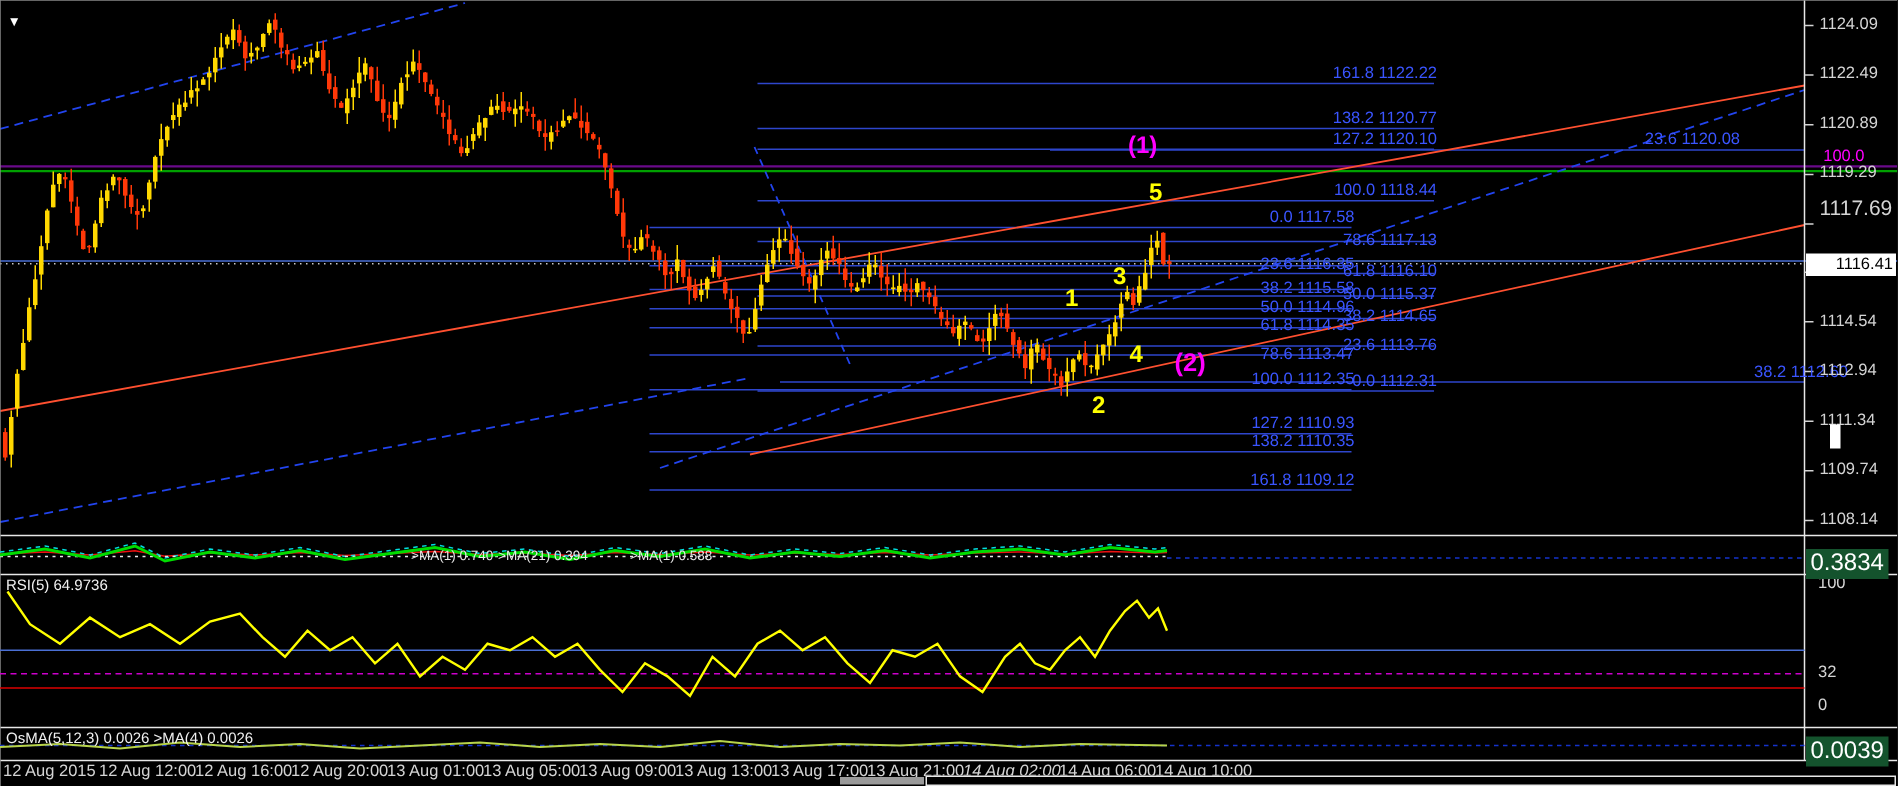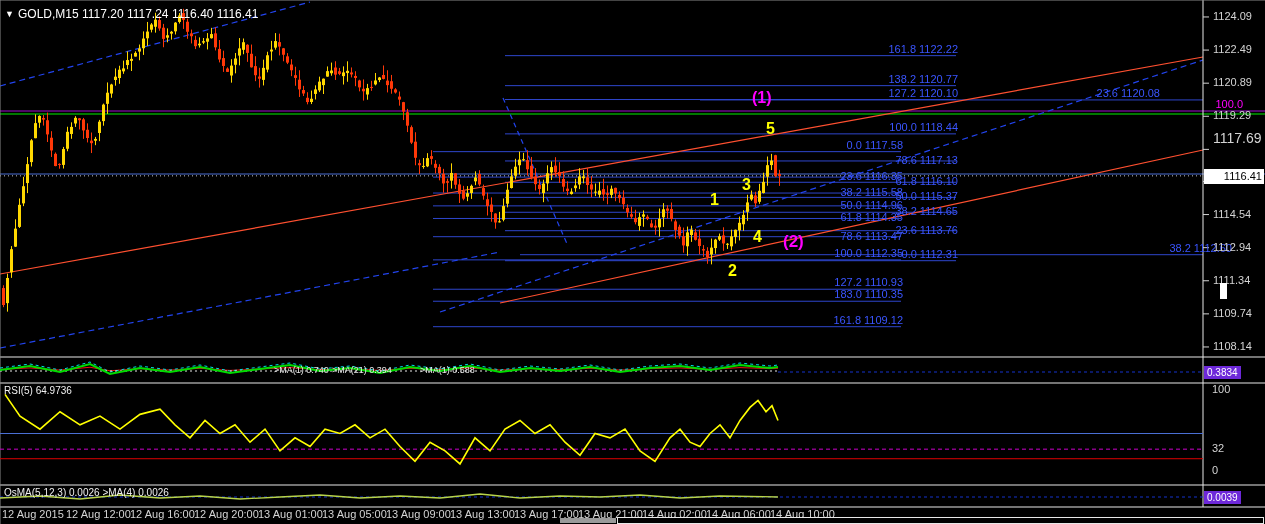--- a/index.html
+++ b/index.html
@@ -3,21 +3,21 @@
 <meta charset="utf-8">
 <style>
   html,body{margin:0;padding:0;background:#222;}
   #app{position:relative;width:1265px;height:524px;background:#000;overflow:hidden;
        font-family:"Liberation Sans",sans-serif;}
   .lbl{position:absolute;white-space:nowrap;line-height:1;}
   #plot{position:absolute;left:0;top:0;}
   #labels{position:absolute;left:0;top:0;width:1265px;height:524px;pointer-events:none;}
   #title{color:#fff;font-size:12px;left:18px;top:8px;}
   #title-arrow{color:#fff;font-size:9px;left:5px;top:10px;pointer-events:auto;cursor:pointer;}
-  .vbox{position:absolute;font-size:10px;color:#fff;background:#6d28d9;padding:1px 3px;line-height:1.1;}
+  .vbox{position:absolute;font-size:16px;color:#fff;background:#14532d;padding:1px 3px;line-height:1.1;}
   #price-box{position:absolute;left:1204px;top:169px;width:56px;background:#fff;color:#000;
              font-size:11px;padding:1px 2px;text-align:right;line-height:1.2;}
   #axis-marker{position:absolute;left:1220px;top:283px;width:7px;height:16px;background:#fff;}
   #rsi-label,#osma-label{color:#f0f0f0;font-size:10px;}
   #rsi-label{left:4px;top:386px;}
   #osma-label{left:4px;top:488px;}
   #scroll-track{position:absolute;left:617px;top:517px;width:645px;height:5px;border:1px solid #e8e8e8;background:#000;}
   #scroll-thumb{position:absolute;left:560px;top:518px;width:56px;height:5px;background:#9a9a9a;cursor:pointer;}
 </style>
 </head>
@@ -491,21 +491,21 @@
       <div class="lbl" style="left: 958px; top: 224.691px; font-size: 11px; color: rgb(58, 85, 255); transform: translateX(-100%);">23.6 1113.76</div>
       <div class="lbl" style="left: 958px; top: 248.691px; font-size: 11px; color: rgb(58, 85, 255); transform: translateX(-100%);">0.0 1112.31</div>
       <div class="lbl" style="left: 903px; top: 139.656px; font-size: 11px; color: rgb(58, 85, 255); transform: translateX(-100%);">0.0 1117.58</div>
       <div class="lbl" style="left: 903px; top: 171.105px; font-size: 11px; color: rgb(58, 85, 255); transform: translateX(-100%);">23.6 1116.35</div>
       <div class="lbl" style="left: 903px; top: 187.036px; font-size: 11px; color: rgb(58, 85, 255); transform: translateX(-100%);">38.2 1115.58</div>
       <div class="lbl" style="left: 903px; top: 199.863px; font-size: 11px; color: rgb(58, 85, 255); transform: translateX(-100%);">50.0 1114.96</div>
       <div class="lbl" style="left: 903px; top: 212.484px; font-size: 11px; color: rgb(58, 85, 255); transform: translateX(-100%);">61.8 1114.35</div>
       <div class="lbl" style="left: 903px; top: 230.691px; font-size: 11px; color: rgb(58, 85, 255); transform: translateX(-100%);">78.6 1113.47</div>
       <div class="lbl" style="left: 903px; top: 247.864px; font-size: 11px; color: rgb(58, 85, 255); transform: translateX(-100%);">100.0 1112.35</div>
       <div class="lbl" style="left: 903px; top: 277.243px; font-size: 11px; color: rgb(58, 85, 255); transform: translateX(-100%);">127.2 1110.93</div>
-      <div class="lbl" style="left: 903px; top: 289.243px; font-size: 11px; color: rgb(58, 85, 255); transform: translateX(-100%);">183.0 1110.35</div>
+      <div class="lbl" style="left: 903px; top: 289.243px; font-size: 11px; color: rgb(58, 85, 255); transform: translateX(-100%);">138.2 1110.35</div>
       <div class="lbl" style="left: 903px; top: 314.692px; font-size: 11px; color: rgb(58, 85, 255); transform: translateX(-100%);">161.8 1109.12</div>
       <div class="lbl" style="left: 1160px; top: 87.9317px; font-size: 11px; color: rgb(58, 85, 255); transform: translateX(-100%);">23.6 1120.08</div>
       <div class="lbl" style="left: 1192px; top: 242.691px; font-size: 11px; color: rgb(58, 85, 255); transform: translateX(-100%); margin-left: 40px;">38.2 1112.60</div>
       <div class="lbl" style="left: 1243px; top: 98.8973px; font-size: 11px; color: rgb(255, 0, 255); transform: translateX(-100%);">100.0</div>
       <div class="lbl" style="left: 752px; top: 90px; font-size: 16px; color: rgb(255, 0, 255); font-weight: bold;">(1)</div>
       <div class="lbl" style="left: 766px; top: 121px; font-size: 16px; color: rgb(255, 255, 0); font-weight: bold;">5</div>
       <div class="lbl" style="left: 742px; top: 177px; font-size: 16px; color: rgb(255, 255, 0); font-weight: bold;">3</div>
       <div class="lbl" style="left: 710px; top: 192px; font-size: 16px; color: rgb(255, 255, 0); font-weight: bold;">1</div>
       <div class="lbl" style="left: 753px; top: 229px; font-size: 16px; color: rgb(255, 255, 0); font-weight: bold;">4</div>
       <div class="lbl" style="left: 783px; top: 233px; font-size: 17px; color: rgb(255, 0, 255); font-weight: bold;">(2)</div>
@@ -524,33 +524,32 @@
       <div class="lbl" style="left: 2px; top: 509px; font-size: 11px; color: rgb(212, 212, 212);">12 Aug 2015</div>
       <div class="lbl" style="left: 66px; top: 509px; font-size: 11px; color: rgb(212, 212, 212);">12 Aug 12:00</div>
       <div class="lbl" style="left: 130px; top: 509px; font-size: 11px; color: rgb(212, 212, 212);">12 Aug 16:00</div>
       <div class="lbl" style="left: 194px; top: 509px; font-size: 11px; color: rgb(212, 212, 212);">12 Aug 20:00</div>
       <div class="lbl" style="left: 258px; top: 509px; font-size: 11px; color: rgb(212, 212, 212);">13 Aug 01:00</div>
       <div class="lbl" style="left: 322px; top: 509px; font-size: 11px; color: rgb(212, 212, 212);">13 Aug 05:00</div>
       <div class="lbl" style="left: 386px; top: 509px; font-size: 11px; color: rgb(212, 212, 212);">13 Aug 09:00</div>
       <div class="lbl" style="left: 450px; top: 509px; font-size: 11px; color: rgb(212, 212, 212);">13 Aug 13:00</div>
       <div class="lbl" style="left: 514px; top: 509px; font-size: 11px; color: rgb(212, 212, 212);">13 Aug 17:00</div>
       <div class="lbl" style="left: 578px; top: 509px; font-size: 11px; color: rgb(212, 212, 212);">13 Aug 21:00</div>
-      <div class="lbl" style="left: 642px; top: 509px; font-size: 11px; color: rgb(212, 212, 212);">14 Aug 02:00</div>
+      <div class="lbl" style="left: 642px; top: 509px; font-size: 11px; color: rgb(212, 212, 212); font-style: italic;">14 Aug 02:00</div>
       <div class="lbl" style="left: 706px; top: 509px; font-size: 11px; color: rgb(212, 212, 212);">14 Aug 06:00</div>
       <div class="lbl" style="left: 770px; top: 509px; font-size: 11px; color: rgb(212, 212, 212);">14 Aug 10:00</div>
       <div class="lbl" style="left: 246px; top: 366px; font-size: 9px; color: rgb(232, 232, 232); padding-left: 28px;">&gt;MA(1) 0.740</div>
       <div class="lbl" style="left: 332px; top: 366px; font-size: 9px; color: rgb(232, 232, 232);">&gt;MA(21) 0.394</div>
       <div class="lbl" style="left: 420px; top: 366px; font-size: 9px; color: rgb(232, 232, 232);">&gt;MA(1) 0.588</div>
       <div class="lbl" style="left: 1212px; top: 384px; font-size: 11px; color: rgb(212, 212, 212);">100</div>
       <div class="lbl" style="left: 1212px; top: 443px; font-size: 11px; color: rgb(212, 212, 212);">32</div>
       <div class="lbl" style="left: 1212px; top: 465px; font-size: 11px; color: rgb(212, 212, 212);">0</div>
     </div>
 
   <div id="title-arrow" class="lbl">▼</div>
-  <div id="title" class="lbl">GOLD,M15 1117.20 1117.24 1116.40 1116.41</div>
 
   <div id="rsi-label" class="lbl">RSI(5) 64.9736</div>
   <div id="osma-label" class="lbl">OsMA(5,12,3) 0.0026    &gt;MA(4) 0.0026</div>
 
   <div id="price-box">1116.41</div>
   <div id="axis-marker"></div>
   <div class="vbox" style="left:1204px;top:366px;">0.3834</div>
   <div class="vbox" style="left:1204px;top:491px;">0.0039</div>
 
   <div id="scroll-track"></div>

